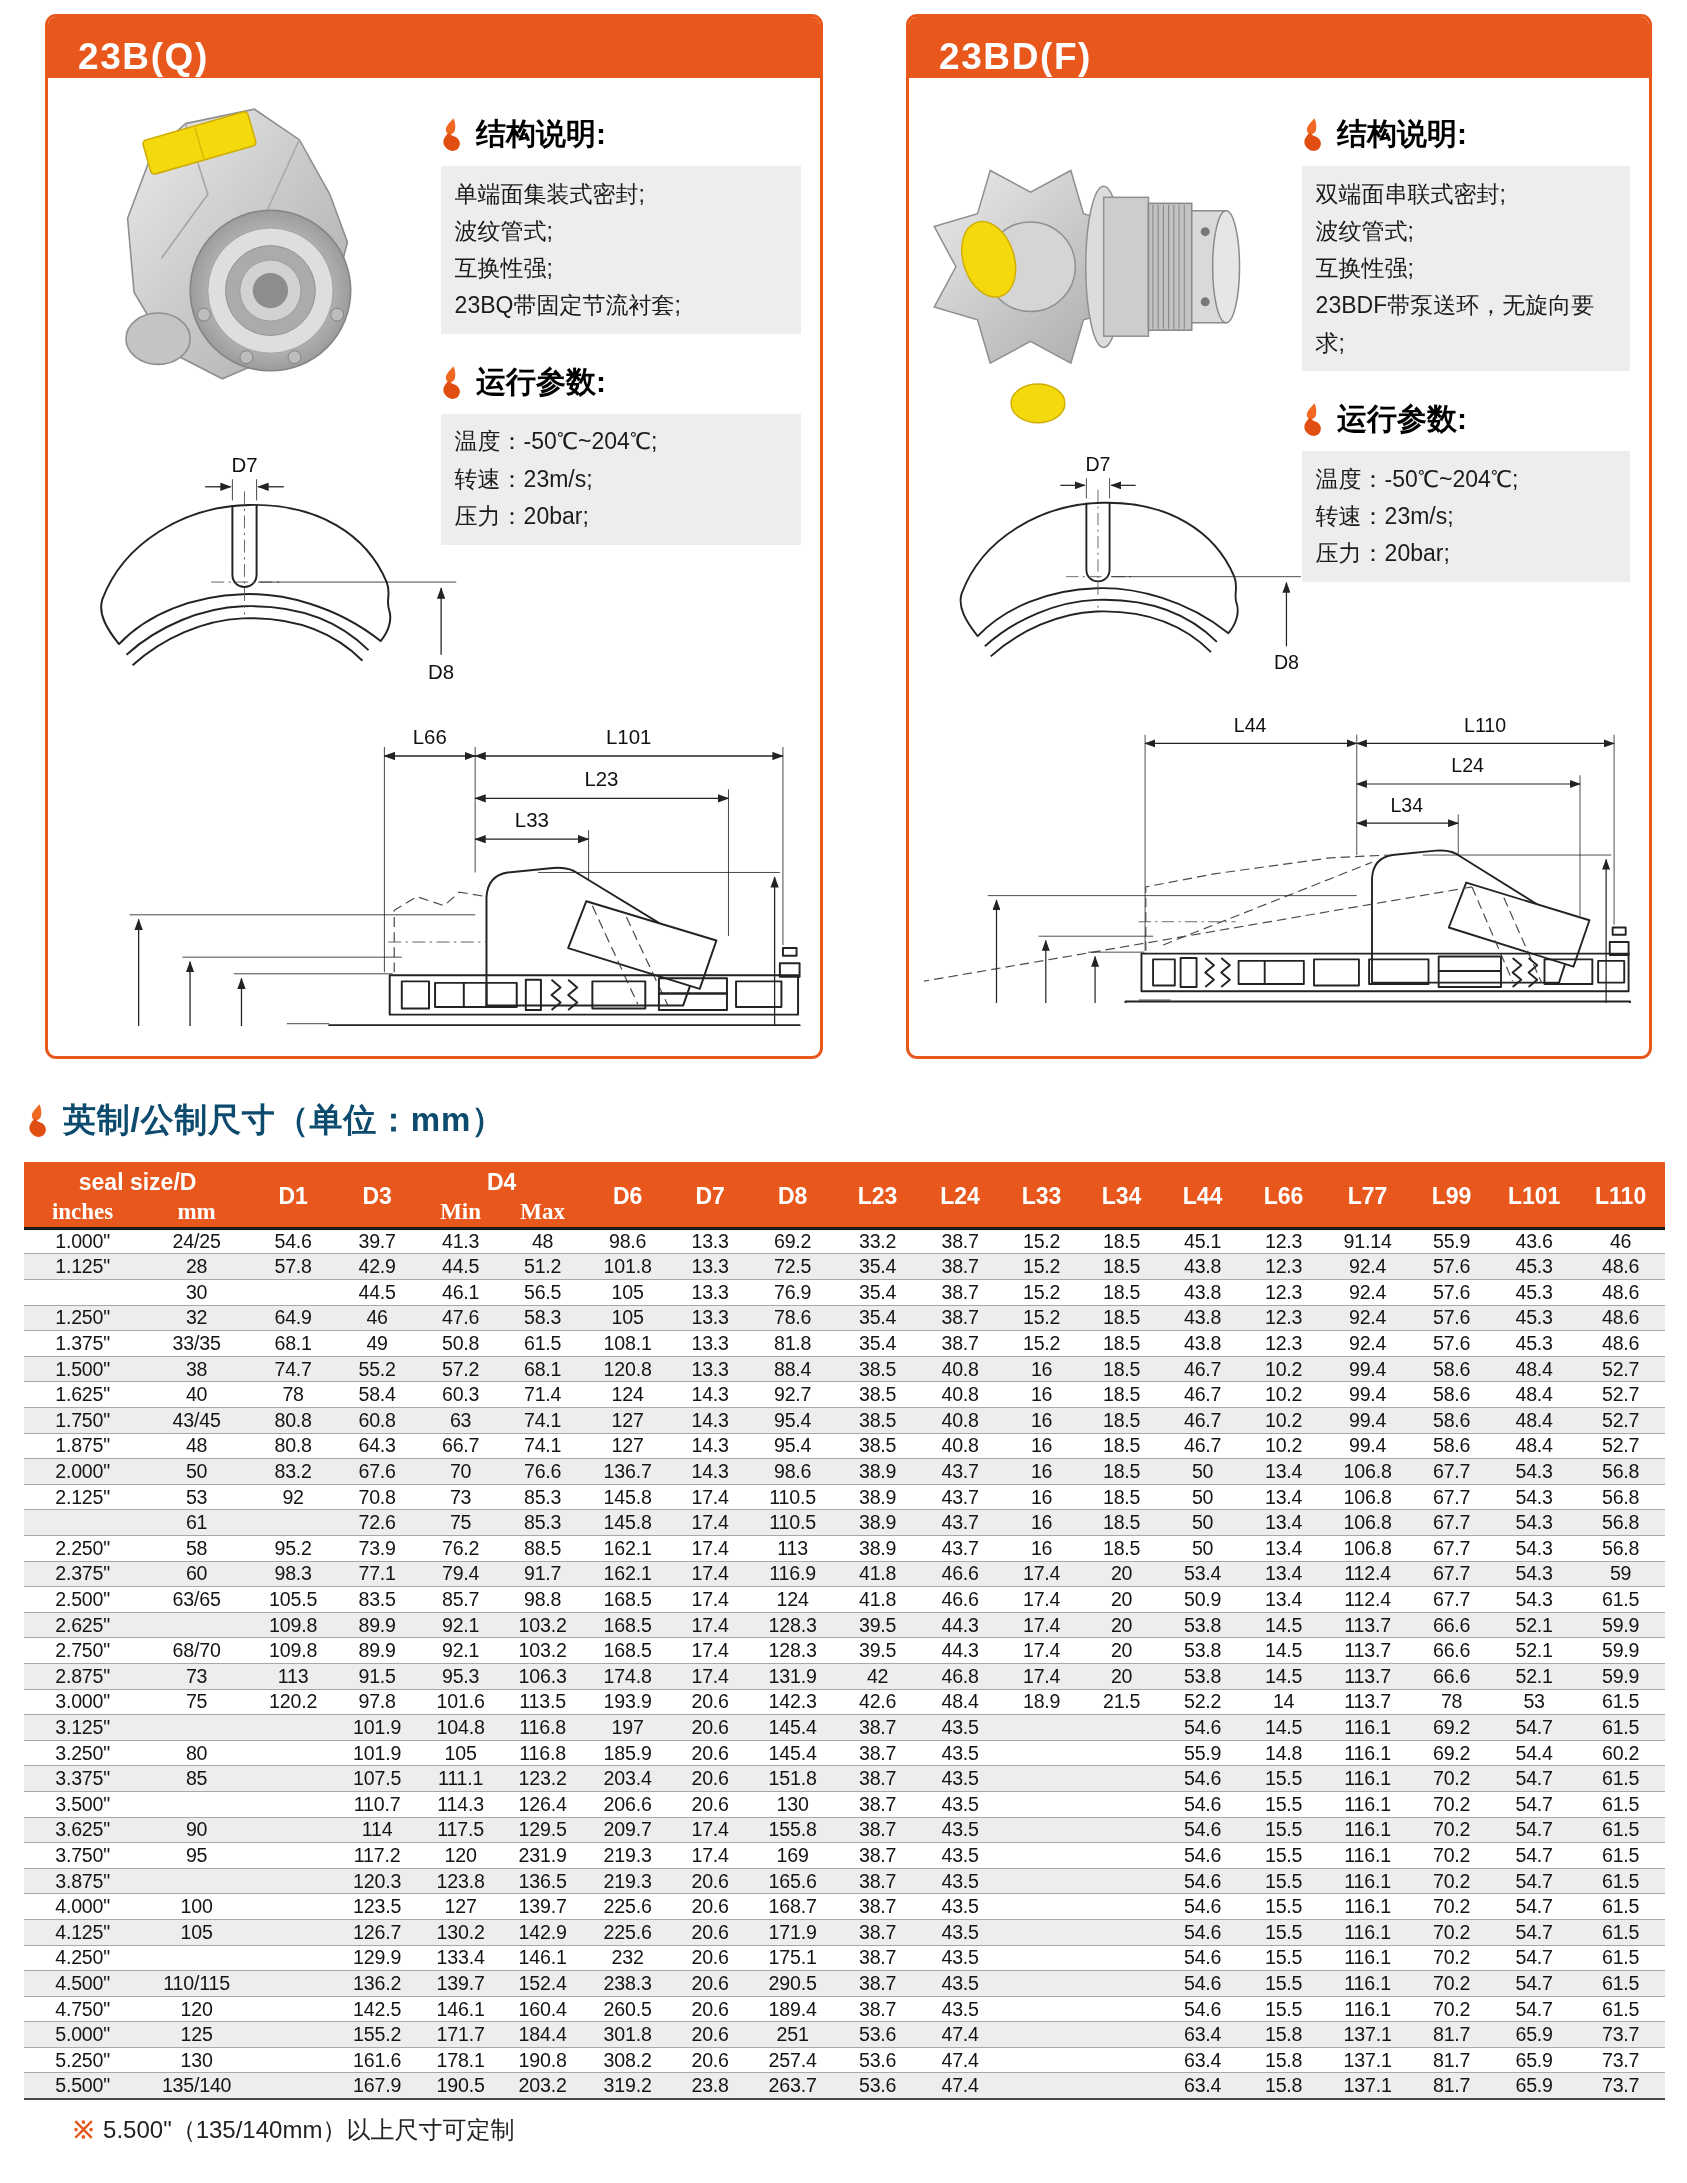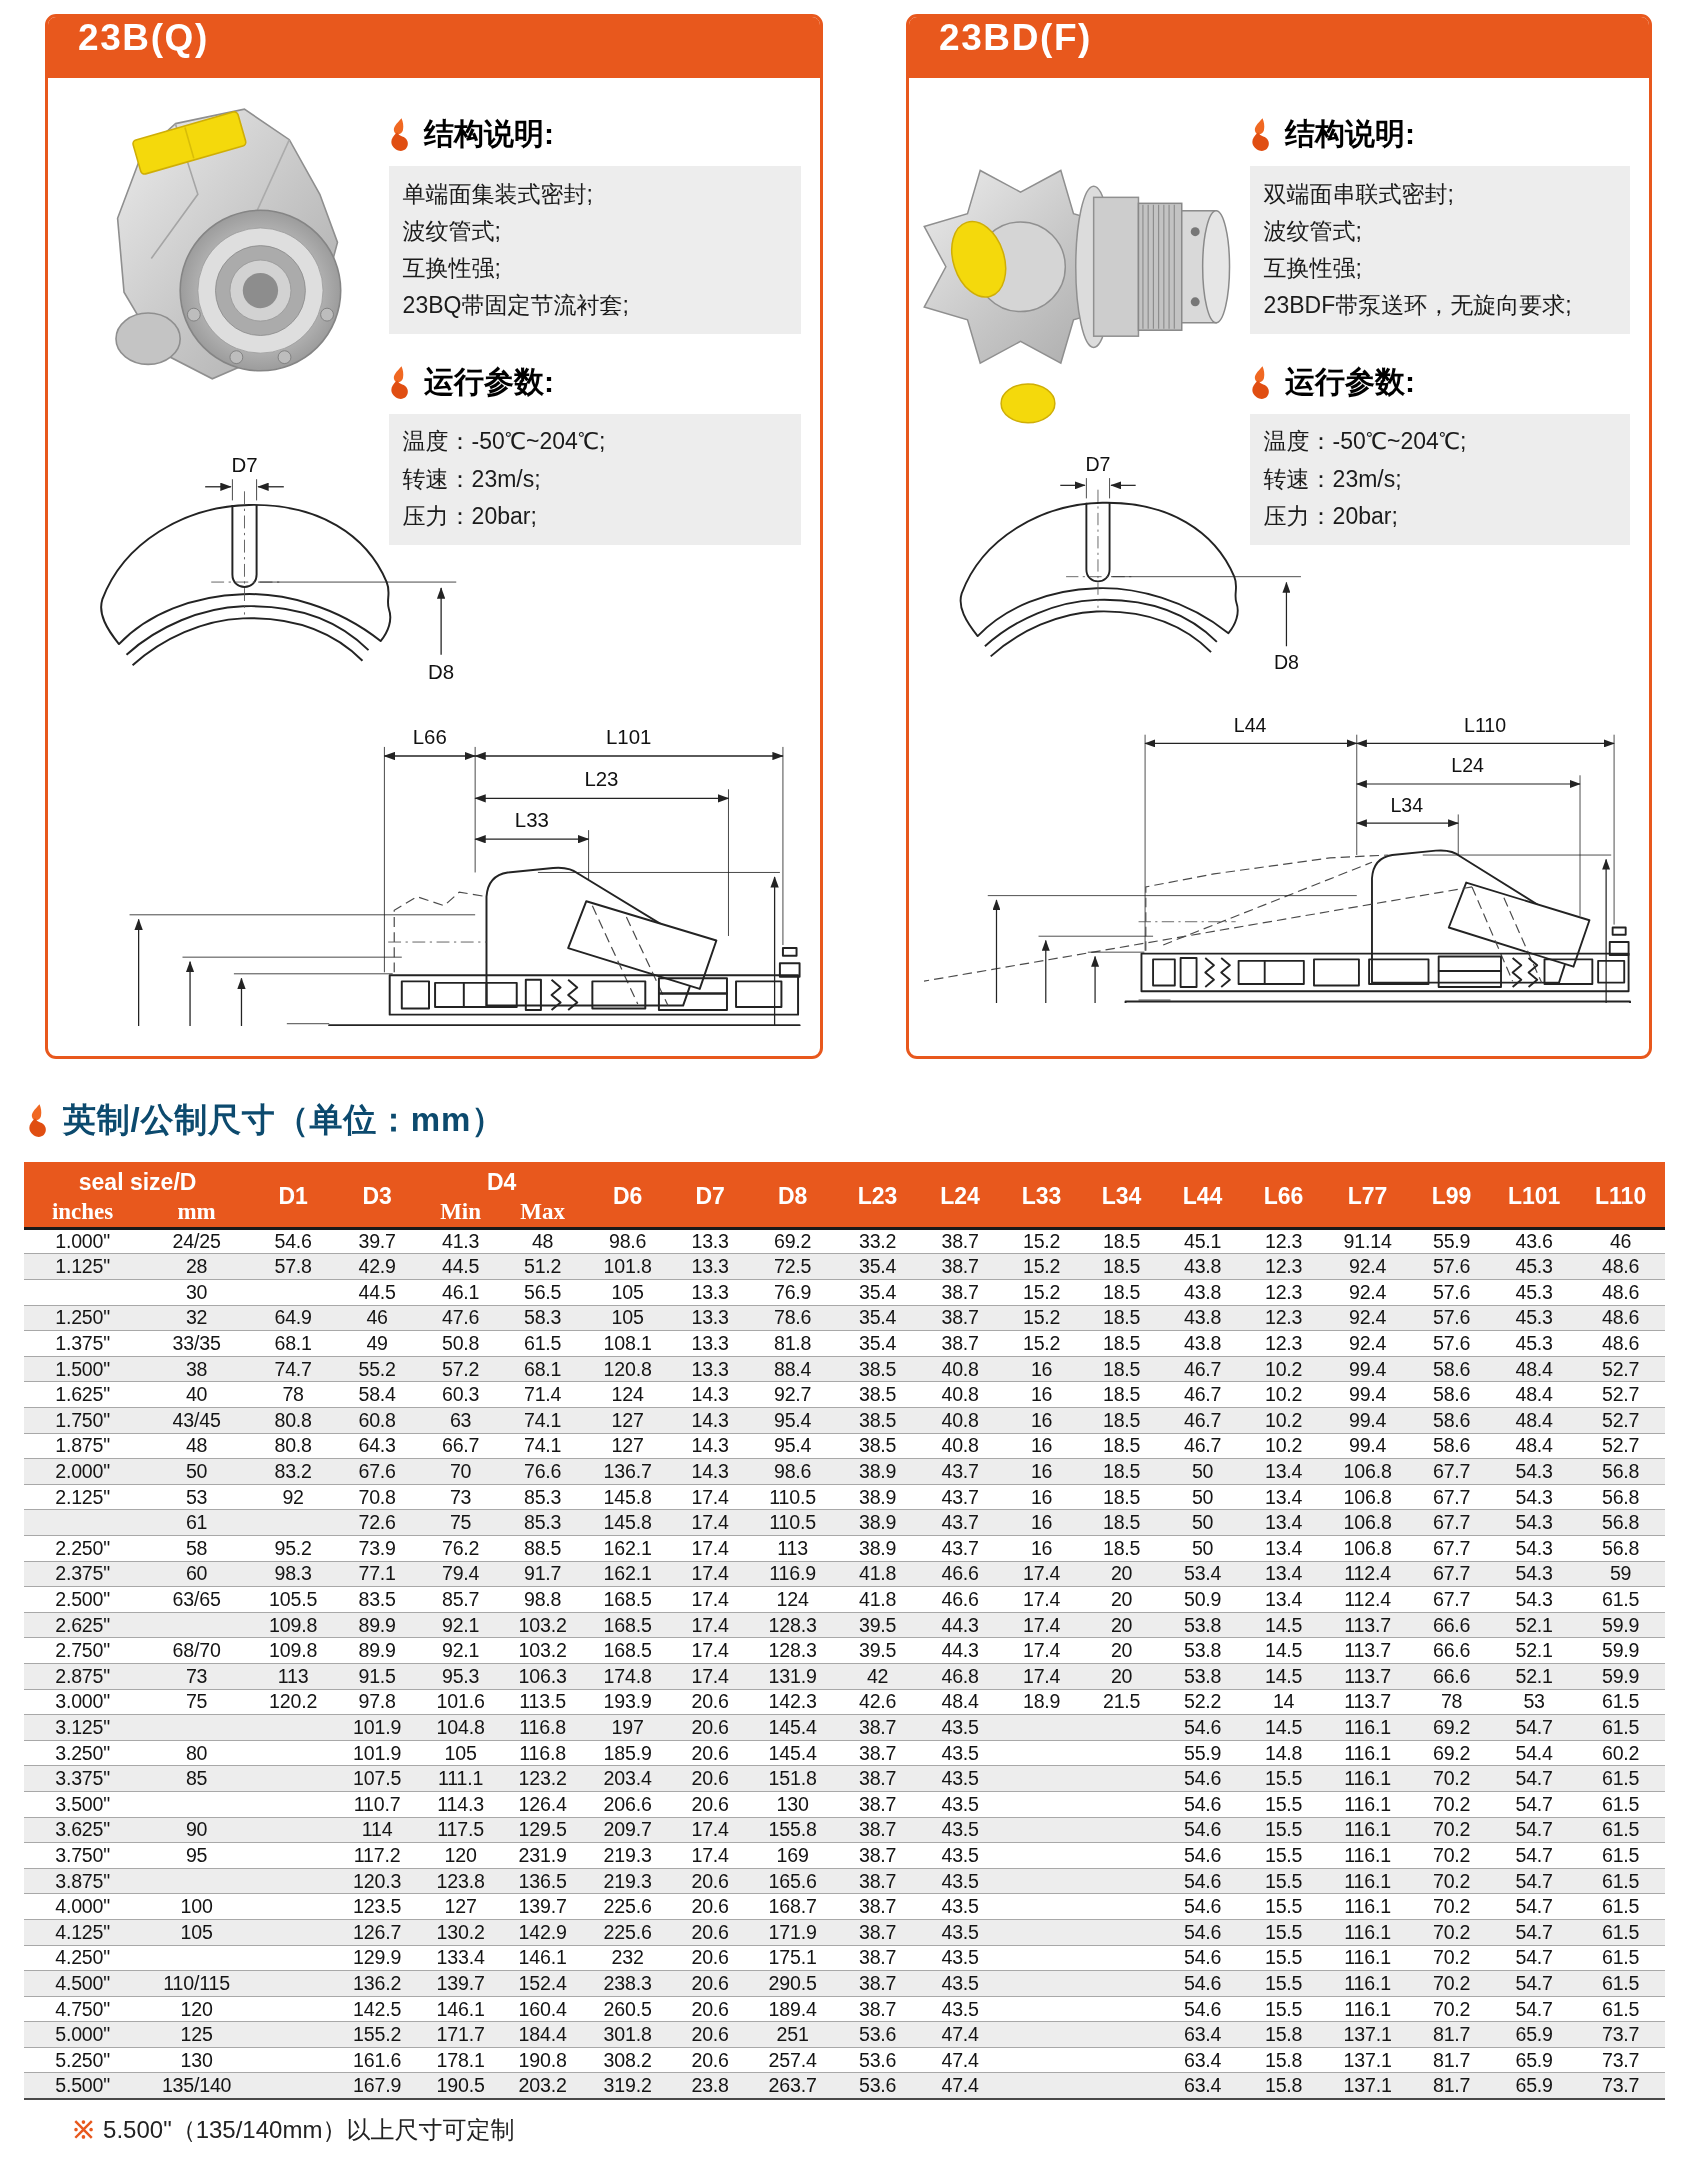--- a/index.html
+++ b/index.html
@@ -5,23 +5,23 @@
   * { margin:0; padding:0; box-sizing:border-box; }
   html,body { width:1688px; background:#fff; font-family:"Liberation Sans", sans-serif; }
   .page { position:relative; width:1688px; height:2183px; overflow:hidden; }
 
   
   .panels { position:relative; height:1078px; }
   .panel { position:absolute; top:14px; height:1045px; background:#fff;
            border:3.9px solid #e8581d; border-radius:11px; overflow:hidden; }
   .panel-left { left:45px; width:778px; }
   .panel-right { left:906px; width:746px; }
-  .panel-header { background:#e8581d; height:61px; display:flex; align-items:flex-start; padding-left:30px; }
+  .panel-header { background:#e8581d; height:61px; display:flex; align-items:flex-end; padding-left:30px; }
   .panel-title { color:#fff; font-size:37px; font-weight:bold; letter-spacing:1.6px; }
-  .panel-top { display:flex; padding:19px 14px 0 7px; height:372px; }
+  .panel-top { display:flex; padding:19px 14px 0 17px; height:372px;gap:42px; }
   .photo { width:321px; height:347px; flex:none; }
   .desc { flex:1; padding:11px 4.7px 0 12.6px; }
   .desc-heading { display:flex; align-items:center; gap:11.8px; margin:6.3px 0 11px; }
   .desc-heading h3 { font-size:30px; font-weight:bold; color:#000; }
   .desc-block { background:#ededed; padding:9.4px 14px; margin-bottom:28px; }
   .desc-line { font-size:23px; line-height:1.62; color:#1b1b1b; }
   .flame { width:23.6px; height:35px; flex:none; }
 
   
   .drawing { display:block; width:96%; margin:1.6px auto 0; }

